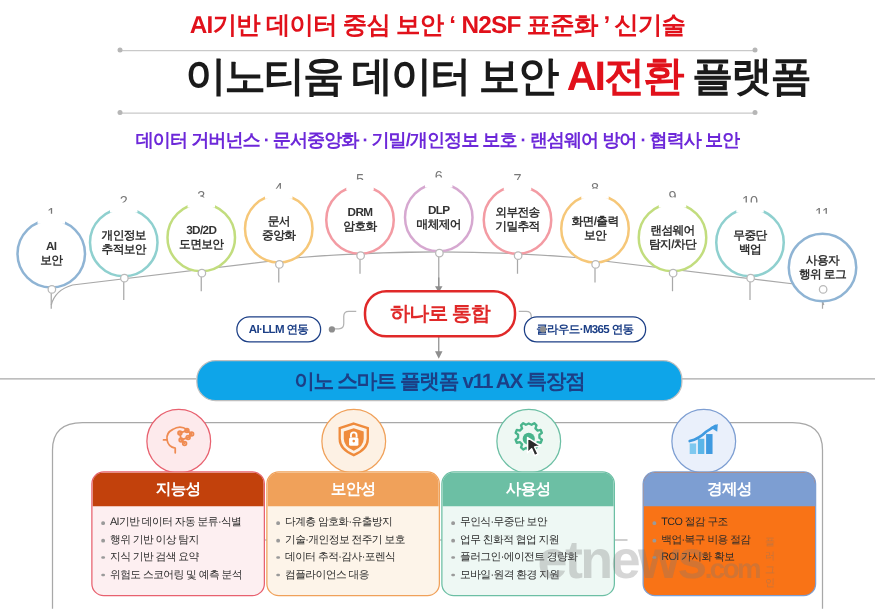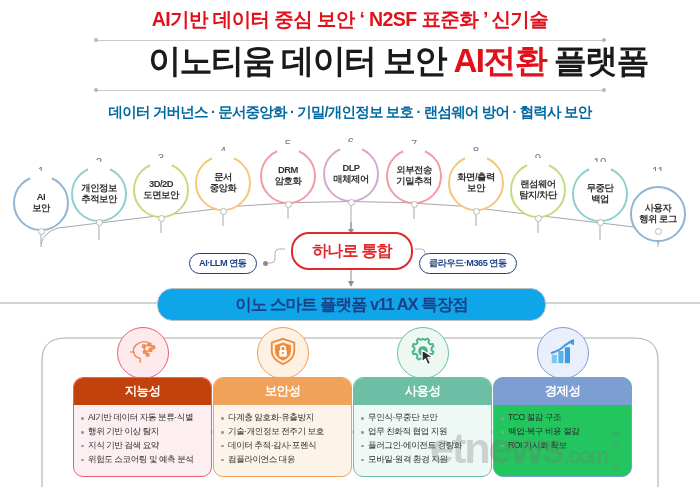--- a/index.html
+++ b/index.html
@@ -20,21 +20,21 @@
   .rule{position:absolute;height:1px;background:#c9c9c9;}
   .rule-dot{position:absolute;width:4px;height:4px;border-radius:50%;background:#b6b6b6;}
   .h-main{
     position:absolute;left:0;top:42px;width:700px;text-align:center;
     font-size:33px;font-weight:bold;color:#1a1a1a;letter-spacing:-1.6px;
     white-space:nowrap;line-height:1.15;margin-left:48px;
   }
   .h-main .ai{color:#e1111b;}
   .h-sub{
     position:absolute;left:0;top:103px;width:700px;text-align:center;
-    font-size:14.5px;font-weight:bold;color:#0369a1;letter-spacing:-0.8px;
+    font-size:14.5px;font-weight:bold;color:#6d28d9;letter-spacing:-0.8px;
     white-space:nowrap;
   }
 
   
   #lines{position:absolute;left:0;top:0;width:700px;height:488px;}
 
   
   .bub{
     position:absolute;width:56px;height:56px;border-radius:50%;
     background:#fff;box-sizing:border-box;border:2px solid #ccc;
@@ -318,21 +318,21 @@
       </div>
       <div class="icirc" style="left: 537px; background: rgb(234, 240, 251); border-color: rgb(125, 158, 210);">
         <span><svg width="30" height="30" viewBox="0 0 32 32">
             <rect x="4" y="20" width="5.5" height="9" fill="#7ec8ef"></rect>
             <rect x="11" y="16" width="5.5" height="13" fill="#59b5e8"></rect>
             <rect x="18" y="12" width="5.5" height="17" fill="#3f9ae0"></rect>
             <path d="M4 18 Q12 16 18 10 L26 5" fill="none" stroke="#3f9ae0" stroke-width="2.2" stroke-linecap="round"></path>
             <polygon points="28,3.5 27.5,10 21.5,6.2" fill="#3f9ae0"></polygon>
           </svg></span>
       </div>
-      <div class="card" style="left: 493px; background: #22c55e; border-color: rgb(125, 158, 210);">
+      <div class="card" style="left: 514px; background: #f97316; border-color: rgb(125, 158, 210);">
         <div class="card-hd" style="background: rgb(125, 158, 210);">경제성</div>
         <div class="card-bd">
           <ul>
             <li>TCO 절감 구조</li>
             <li>백업·복구 비용 절감</li>
             <li>ROI 가시화 확보</li>
           </ul>
         </div>
       </div>
     </div>

